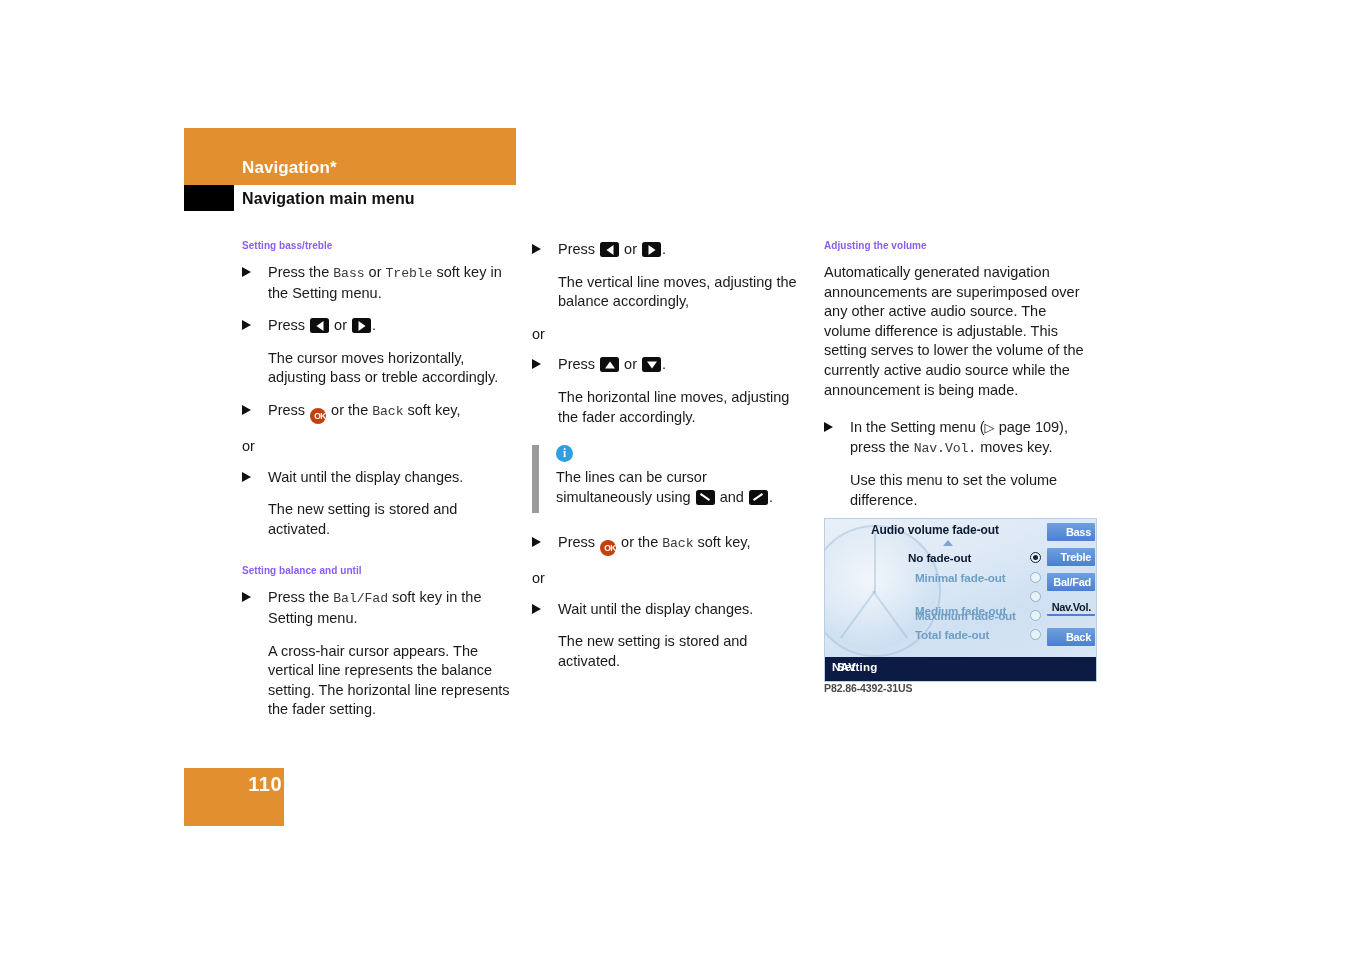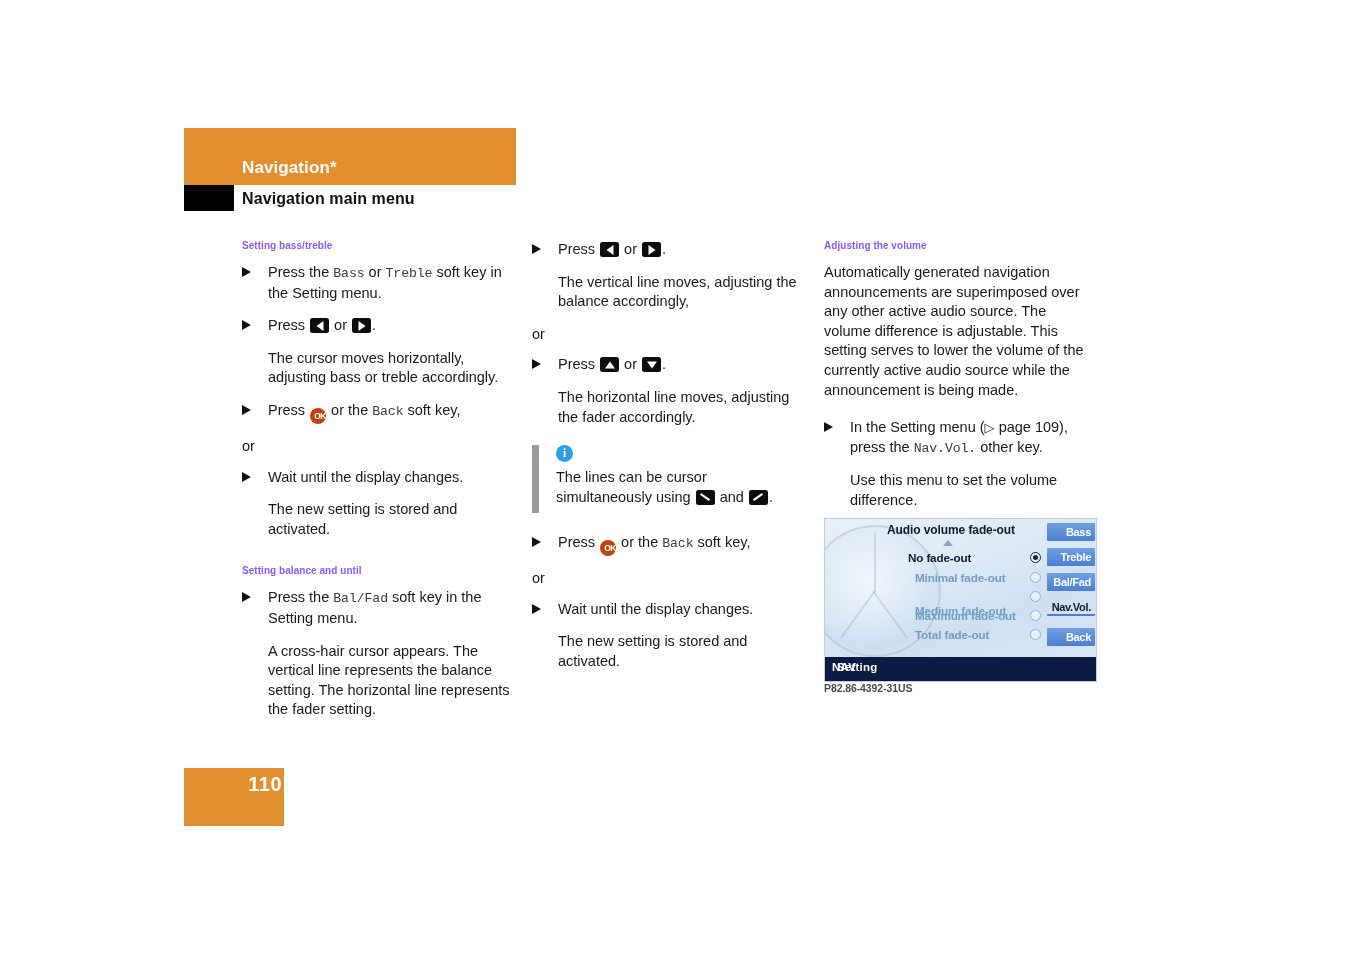--- a/index.html
+++ b/index.html
@@ -140,21 +140,21 @@
   #navstar:after  { left:50%; top:50%; width:2px; height:58px;
                     transform-origin:top center; transform:translateX(-50%) rotate(36deg); }
   #navstar2 {
     position:absolute; left:47px; top:72px; width:2px; height:58px;
     background:rgba(150,180,210,.42);
     transform-origin:top center; transform:rotate(-36deg);
   }
 
   #navtitle {
     position:absolute; left:46px; top:4px; width:160px;
-    text-align:center; font-size:12px; font-weight:bold; color:#0c1b33;
+    font-size:12px; font-weight:bold; color:#0c1b33;
     letter-spacing:-.1px;
   }
   .navcaret {
     position:absolute; left:118px; width:0; height:0;
     border-left:5px solid transparent; border-right:5px solid transparent;
   }
   #caret-up   { top:21px; border-bottom:6px solid #7fa6cc; }
   #caret-down { top:140px; border-top:6px solid #7fa6cc; }
 
   .navrow {
@@ -304,21 +304,21 @@
 </div>
 
 <div class="col" id="col3">
 
   <h3 class="sec">Adjusting the volume</h3>
 
   <p class="body">Automatically generated navigation announcements are superimposed over any other active audio source. The volume difference is adjustable. This setting serves to lower the volume of the currently active audio source while the announcement is being made.</p>
 
   <div class="step" style="margin-top:18px;">
     <span class="tri"></span>
-    <span class="txt"><span>In the Setting menu (</span><span class="refarrow">▷</span><span> page 109), press the </span><span class="mono">Nav.Vol.</span><span> other key.</span></span>
+    <span class="txt"><span>In the Setting menu (</span><span class="refarrow">▷</span><span> page 109), press the </span><span class="mono">Nav.Vol.</span><span> moves key.</span></span>
   </div>
 
   <p class="body indent">Use this menu to set the volume difference.</p>
 </div>
 
 <div id="navfig">
   <div id="navscreen">
     <div id="navstar"></div>
     <div id="navstar2"></div>
 

